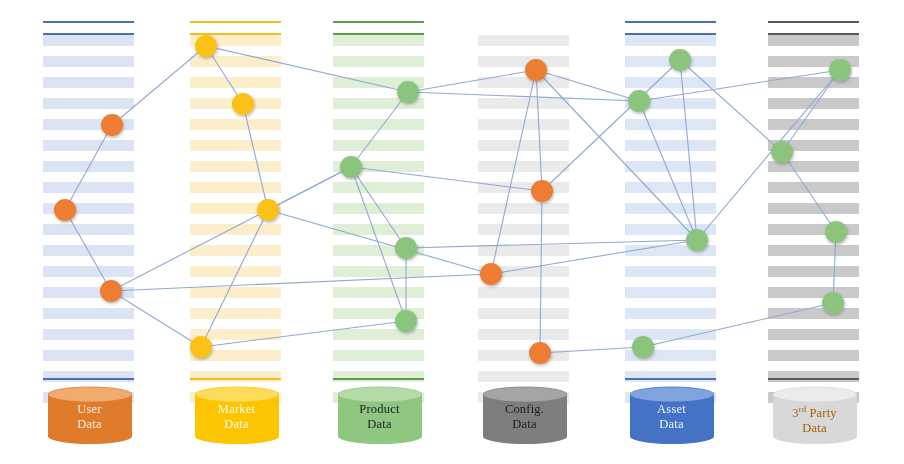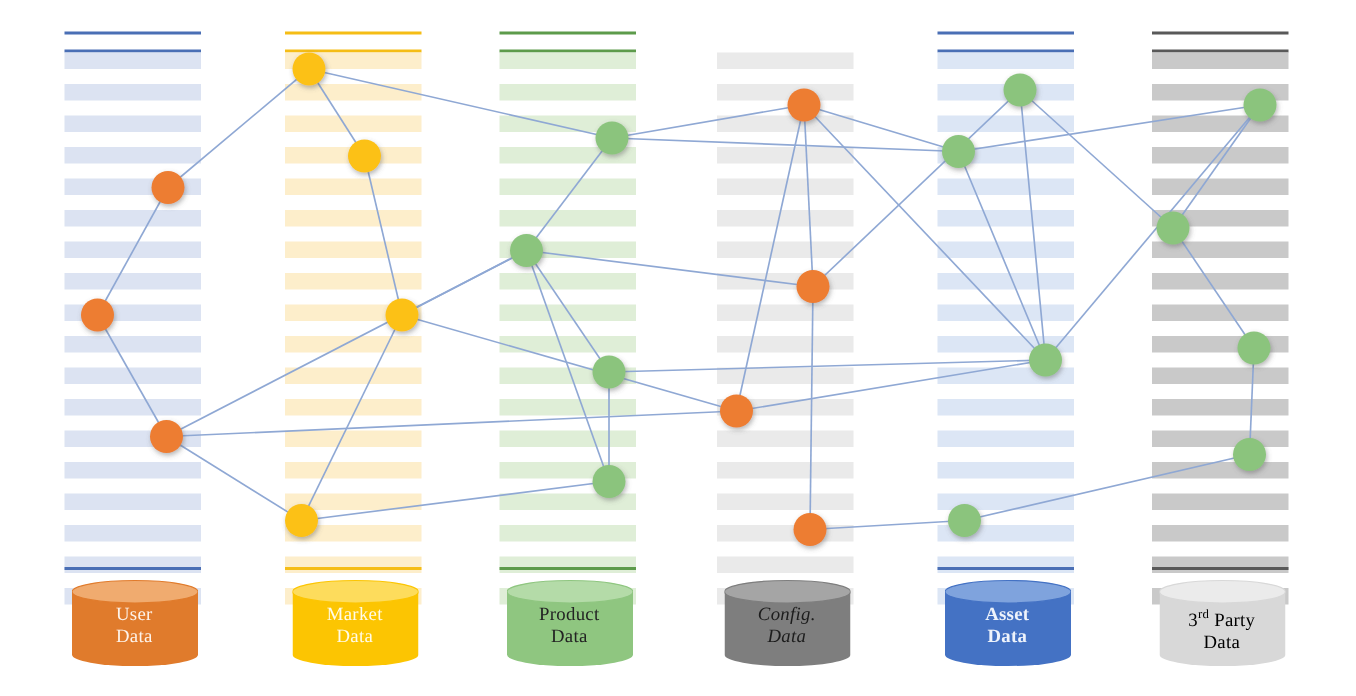--- a/index.html
+++ b/index.html
@@ -149,21 +149,21 @@
         <div class="stripe" style="top: 392px; width: 91px; height: 11px; background: rgb(223, 238, 215);"></div>
         <div class="rule-top" style="top: 378px; width: 91px; height: 2px; background: rgb(93, 155, 75);"></div>
         <div class="db-cyl" style="left: 4.5px; top: 386px; width: 84px; height: 59px;">
           <svg width="84" height="59" viewBox="0 0 84 59" style="display: block;">
             <path d="M0,8.5 L0,50.5 A42,7.5 0 0 0 84,50.5 L84,8.5 Z" fill="#8fc680"></path>
             <ellipse cx="42" cy="8.5" rx="42" ry="7.5" fill="#b4dba8" stroke="#8fc680" stroke-width="0.8"></ellipse>
           </svg>
           <div class="db-label" style="top: 16px; color: rgb(35, 35, 35);"><span>Product</span><span class="l2">Data</span></div>
         </div>
       </div>
-      <div class="column" style="left: 478px; top: 0px; width: 91px; height: 464px; font-style: italic;">
+      <div class="column" style="left: 478px; top: 0px; width: 91px; height: 464px;">
         <div class="stripe" style="top: 35px; width: 91px; height: 11px; background: rgb(234, 234, 234);"></div>
         <div class="stripe" style="top: 56px; width: 91px; height: 11px; background: rgb(234, 234, 234);"></div>
         <div class="stripe" style="top: 77px; width: 91px; height: 11px; background: rgb(234, 234, 234);"></div>
         <div class="stripe" style="top: 98px; width: 91px; height: 11px; background: rgb(234, 234, 234);"></div>
         <div class="stripe" style="top: 119px; width: 91px; height: 11px; background: rgb(234, 234, 234);"></div>
         <div class="stripe" style="top: 140px; width: 91px; height: 11px; background: rgb(234, 234, 234);"></div>
         <div class="stripe" style="top: 161px; width: 91px; height: 11px; background: rgb(234, 234, 234);"></div>
         <div class="stripe" style="top: 182px; width: 91px; height: 11px; background: rgb(234, 234, 234);"></div>
         <div class="stripe" style="top: 203px; width: 91px; height: 11px; background: rgb(234, 234, 234);"></div>
         <div class="stripe" style="top: 224px; width: 91px; height: 11px; background: rgb(234, 234, 234);"></div>
@@ -203,21 +203,21 @@
         <div class="stripe" style="top: 329px; width: 91px; height: 11px; background: rgb(220, 230, 245);"></div>
         <div class="stripe" style="top: 350px; width: 91px; height: 11px; background: rgb(220, 230, 245);"></div>
         <div class="stripe" style="top: 371px; width: 91px; height: 11px; background: rgb(220, 230, 245);"></div>
         <div class="stripe" style="top: 392px; width: 91px; height: 11px; background: rgb(220, 230, 245);"></div>
         <div class="rule-top" style="top: 378px; width: 91px; height: 2px; background: rgb(74, 111, 181);"></div>
         <div class="db-cyl" style="left: 4.5px; top: 386px; width: 84px; height: 59px;">
           <svg width="84" height="59" viewBox="0 0 84 59" style="display: block;">
             <path d="M0,8.5 L0,50.5 A42,7.5 0 0 0 84,50.5 L84,8.5 Z" fill="#4472c4"></path>
             <ellipse cx="42" cy="8.5" rx="42" ry="7.5" fill="#7fa3dd" stroke="#4472c4" stroke-width="0.8"></ellipse>
           </svg>
-          <div class="db-label" style="top: 16px; color: rgb(238, 243, 251); font-weight: bold;"><span>Asset</span><span class="l2">Data</span></div>
+          <div class="db-label" style="top: 16px; color: rgb(238, 243, 251);"><span>Asset</span><span class="l2">Data</span></div>
         </div>
       </div>
       <div class="column" style="left: 768px; top: 0px; width: 91px; height: 464px;">
         <div class="rule-top" style="top: 21px; width: 91px; height: 1.5px; background: rgb(89, 89, 89);"></div>
         <div class="rule-top" style="top: 33px; width: 91px; height: 2.2px; background: rgb(89, 89, 89);"></div>
         <div class="stripe" style="top: 35px; width: 91px; height: 11px; background: rgb(201, 201, 201);"></div>
         <div class="stripe" style="top: 56px; width: 91px; height: 11px; background: rgb(201, 201, 201);"></div>
         <div class="stripe" style="top: 77px; width: 91px; height: 11px; background: rgb(201, 201, 201);"></div>
         <div class="stripe" style="top: 98px; width: 91px; height: 11px; background: rgb(201, 201, 201);"></div>
         <div class="stripe" style="top: 119px; width: 91px; height: 11px; background: rgb(201, 201, 201);"></div>
@@ -233,21 +233,21 @@
         <div class="stripe" style="top: 329px; width: 91px; height: 11px; background: rgb(201, 201, 201);"></div>
         <div class="stripe" style="top: 350px; width: 91px; height: 11px; background: rgb(201, 201, 201);"></div>
         <div class="stripe" style="top: 371px; width: 91px; height: 11px; background: rgb(201, 201, 201);"></div>
         <div class="stripe" style="top: 392px; width: 91px; height: 11px; background: rgb(201, 201, 201);"></div>
         <div class="rule-top" style="top: 378px; width: 91px; height: 2px; background: rgb(89, 89, 89);"></div>
         <div class="db-cyl" style="left: 4.5px; top: 386px; width: 84px; height: 59px;">
           <svg width="84" height="59" viewBox="0 0 84 59" style="display: block;">
             <path d="M0,8.5 L0,50.5 A42,7.5 0 0 0 84,50.5 L84,8.5 Z" fill="#d8d8d8"></path>
             <ellipse cx="42" cy="8.5" rx="42" ry="7.5" fill="#ebebeb" stroke="#d8d8d8" stroke-width="0.8"></ellipse>
           </svg>
-          <div class="db-label" style="top: 16px; color: #000000;"><span>3<span class="sup">rd</span> Party</span><span class="l2">Data</span></div>
+          <div class="db-label" style="top: 16px; color: #a16207;"><span>3<span class="sup">rd</span> Party</span><span class="l2">Data</span></div>
         </div>
       </div>
     </div>
 
   <svg id="edge-layer" viewBox="0 0 904 464">
       <line x1="112" y1="125" x2="65" y2="210" stroke="#8fa8d4" stroke-width="1.1"></line>
       <line x1="65" y1="210" x2="111" y2="291" stroke="#8fa8d4" stroke-width="1.1"></line>
       <line x1="112" y1="125" x2="206" y2="46" stroke="#8fa8d4" stroke-width="1.1"></line>
       <line x1="111" y1="291" x2="201" y2="347" stroke="#8fa8d4" stroke-width="1.1"></line>
       <line x1="111" y1="291" x2="351" y2="167" stroke="#8fa8d4" stroke-width="1.1"></line>

